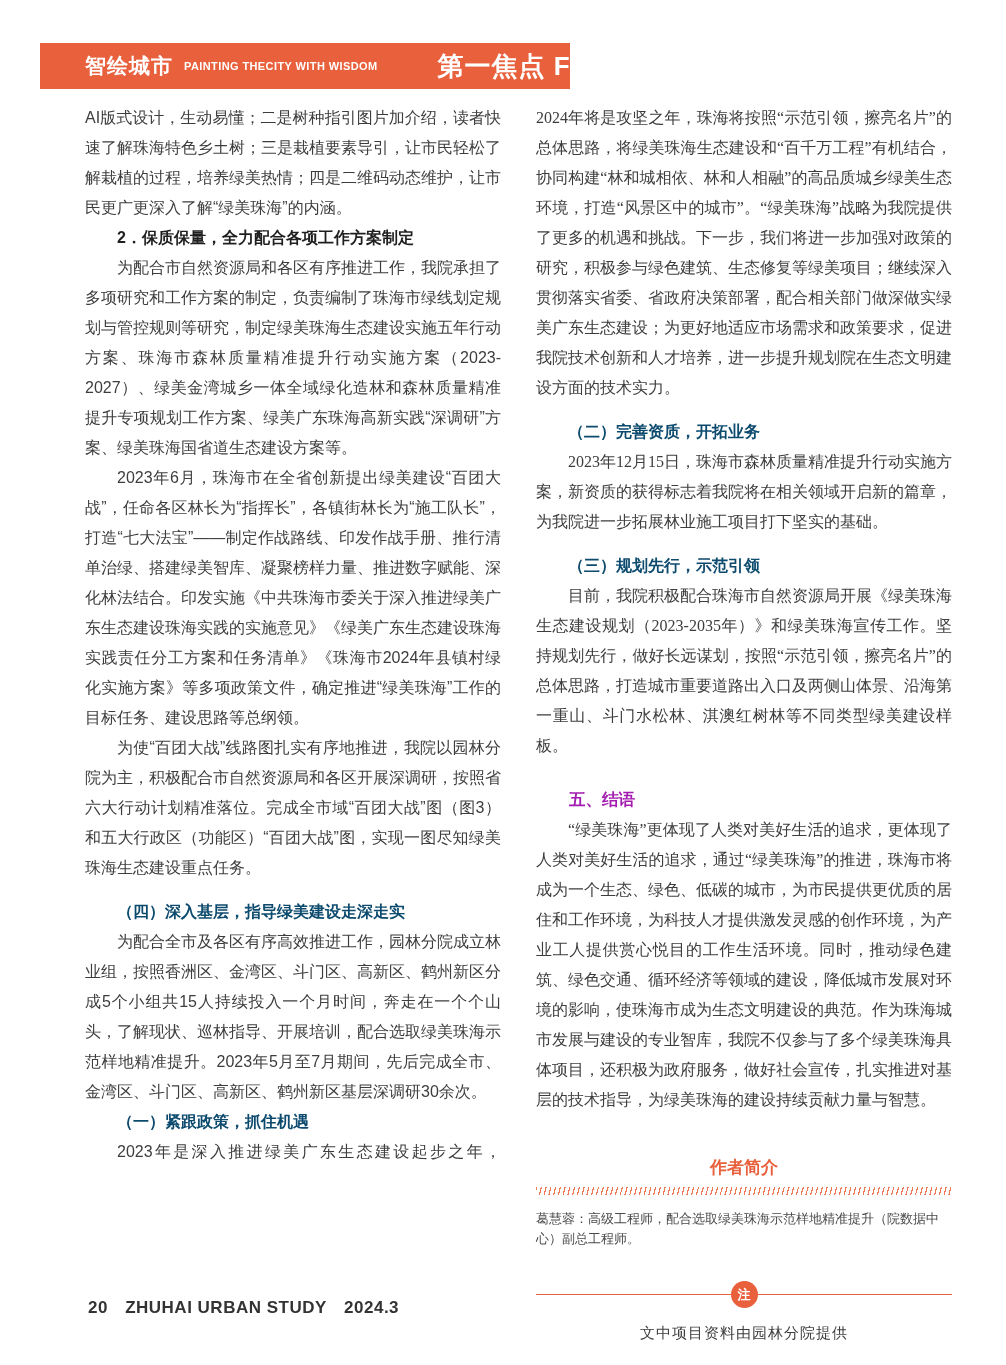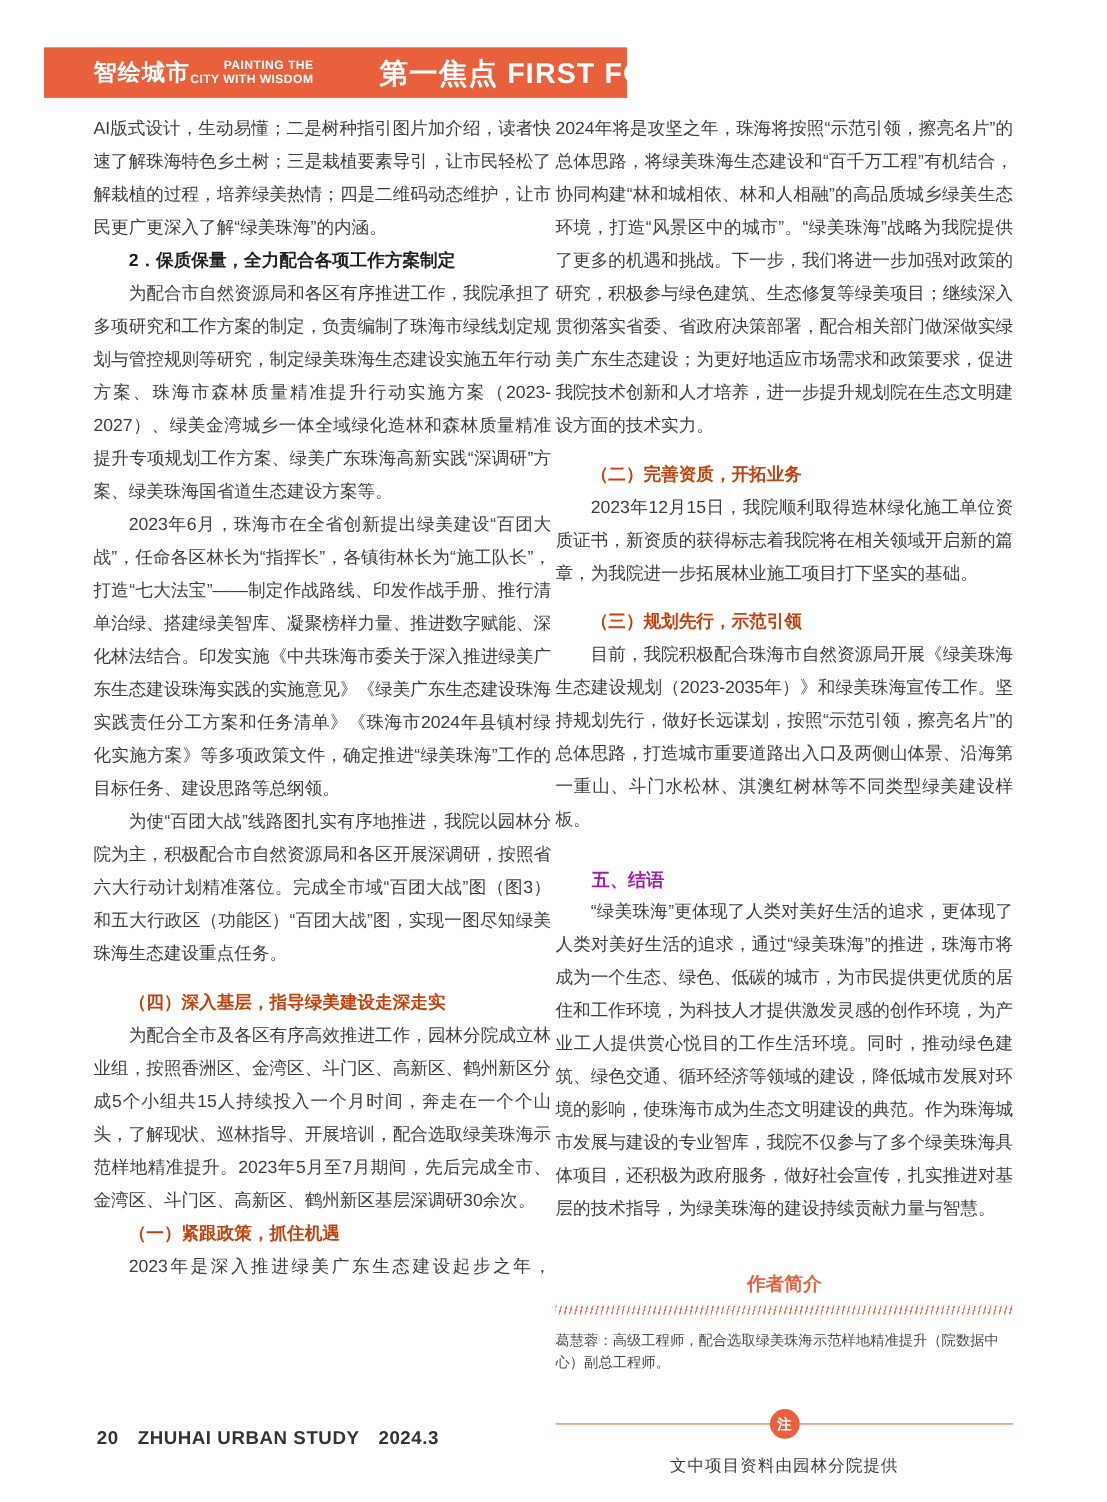--- a/index.html
+++ b/index.html
@@ -8,32 +8,32 @@
     position:relative; width:1006px; height:1365px; background:#ffffff;
     font-family:"Liberation Sans","DejaVu Sans",sans-serif;
     color:#3d3d3d; overflow:hidden;
   }
   
   .header-bar {
     position:absolute; left:40px; top:43px; width:530px; height:46px;
     background:#E8603C; display:flex; align-items:center; color:#ffffff;
   }
   .brand-cjk { margin-left:45px; font-size:21px; font-weight:bold; letter-spacing:1px; white-space:nowrap; }
-  .brand-en { margin-left:0; display:flex; flex-direction:column; font-size:11px; line-height:12.5px; font-weight:600; letter-spacing:.4px; white-space:nowrap;text-align:right; }
+  .brand-en { margin-left:11px; display:flex; flex-direction:row; font-size:11px; line-height:12.5px; font-weight:600; letter-spacing:.4px; white-space:nowrap; }
   .header-divider { margin-left:36px; width:1.5px; height:27px; background:rgba(255,255,255,.9); }
   .section-title { margin-left:24px; font-size:26px; font-weight:600; letter-spacing:1px; white-space:nowrap; }
   
   .col { position:absolute; top:103px; width:416px; font-size:16px; line-height:30px; text-align:justify; }
   .col-left { left:85px; }
-  .col-right { left:505px; }
+  .col-right { left:536px;font-family:Liberation Serif, serif; }
   .para { text-indent:2em; color:#3d3d3d; }
   .para.no-indent { text-indent:0; }
   .para.fill-last { text-align-last:justify; }
   .h-sub { font-weight:bold; color:#1f1f1f; text-indent:2em; }
-  .h-section { font-weight:bold; color:#c2410c; text-indent:2em; margin-top:14px; }
+  .h-section { font-weight:bold; color:#0c4a6e; text-indent:2em; margin-top:14px; }
   .h-chapter { font-weight:bold; color:#a21caf; text-indent:2em; margin-top:24px; font-size:16.5px; }
   .h-after-chapter { margin-top:0; }
   
   .author-title { margin-top:40px; text-align:center; text-indent:0; color:#E8603C; font-weight:bold; font-size:17px; line-height:26px; }
   .hatch {
     margin-top:6px; height:8px; width:100%;
     background:repeating-linear-gradient(105deg,#ED7A55 0 1.2px,transparent 1.2px 4.6px);
   }
   .author-bio { margin-top:14px; font-size:13px; line-height:20px; color:#4a4a4a; text-align:left; text-indent:0; }
   .note-divider { margin-top:32px; display:flex; align-items:center; width:100%; }
@@ -70,21 +70,21 @@
     <p class="para">为使“百团大战”线路图扎实有序地推进，我院以园林分院为主，积极配合市自然资源局和各区开展深调研，按照省六大行动计划精准落位。完成全市域“百团大战”图（图3）和五大行政区（功能区）“百团大战”图，实现一图尽知绿美珠海生态建设重点任务。</p>
     <p class="h-section">（四）深入基层，指导绿美建设走深走实</p>
     <p class="para">为配合全市及各区有序高效推进工作，园林分院成立林业组，按照香洲区、金湾区、斗门区、高新区、鹤州新区分成5个小组共15人持续投入一个月时间，奔走在一个个山头，了解现状、巡林指导、开展培训，配合选取绿美珠海示范样地精准提升。2023年5月至7月期间，先后完成全市、金湾区、斗门区、高新区、鹤州新区基层深调研30余次。</p>
     <p class="h-section h-after-chapter">（一）紧跟政策，抓住机遇</p>
     <p class="para fill-last">2023年是深入推进绿美广东生态建设起步之年，</p>
   </div>
 
   <div class="col col-right">
     <p class="para no-indent">2024年将是攻坚之年，珠海将按照“示范引领，擦亮名片”的总体思路，将绿美珠海生态建设和“百千万工程”有机结合，协同构建“林和城相依、林和人相融”的高品质城乡绿美生态环境，打造“风景区中的城市”。“绿美珠海”战略为我院提供了更多的机遇和挑战。下一步，我们将进一步加强对政策的研究，积极参与绿色建筑、生态修复等绿美项目；继续深入贯彻落实省委、省政府决策部署，配合相关部门做深做实绿美广东生态建设；为更好地适应市场需求和政策要求，促进我院技术创新和人才培养，进一步提升规划院在生态文明建设方面的技术实力。</p>
     <p class="h-section">（二）完善资质，开拓业务</p>
-    <p class="para">2023年12月15日，我院顺利取得造林绿化施工单位资质证书，新资质的获得标志着我院将在相关领域开启新的篇章，为我院进一步拓展林业施工项目打下坚实的基础。</p>
+    <p class="para">2023年12月15日，珠海市森林质量精准提升行动实施方案，新资质的获得标志着我院将在相关领域开启新的篇章，为我院进一步拓展林业施工项目打下坚实的基础。</p>
     <p class="h-section">（三）规划先行，示范引领</p>
     <p class="para">目前，我院积极配合珠海市自然资源局开展《绿美珠海生态建设规划（2023-2035年）》和绿美珠海宣传工作。坚持规划先行，做好长远谋划，按照“示范引领，擦亮名片”的总体思路，打造城市重要道路出入口及两侧山体景、沿海第一重山、斗门水松林、淇澳红树林等不同类型绿美建设样板。</p>
     <p class="h-chapter">五、结语</p>
     <p class="para">“绿美珠海”更体现了人类对美好生活的追求，更体现了人类对美好生活的追求，通过“绿美珠海”的推进，珠海市将成为一个生态、绿色、低碳的城市，为市民提供更优质的居住和工作环境，为科技人才提供激发灵感的创作环境，为产业工人提供赏心悦目的工作生活环境。同时，推动绿色建筑、绿色交通、循环经济等领域的建设，降低城市发展对环境的影响，使珠海市成为生态文明建设的典范。作为珠海城市发展与建设的专业智库，我院不仅参与了多个绿美珠海具体项目，还积极为政府服务，做好社会宣传，扎实推进对基层的技术指导，为绿美珠海的建设持续贡献力量与智慧。</p>
 
     <div class="author-title">作者简介</div>
     <div class="hatch"></div>
     <div class="author-bio">葛慧蓉：高级工程师，配合选取绿美珠海示范样地精准提升（院数据中心）副总工程师。</div>
 
     <div class="note-divider">

